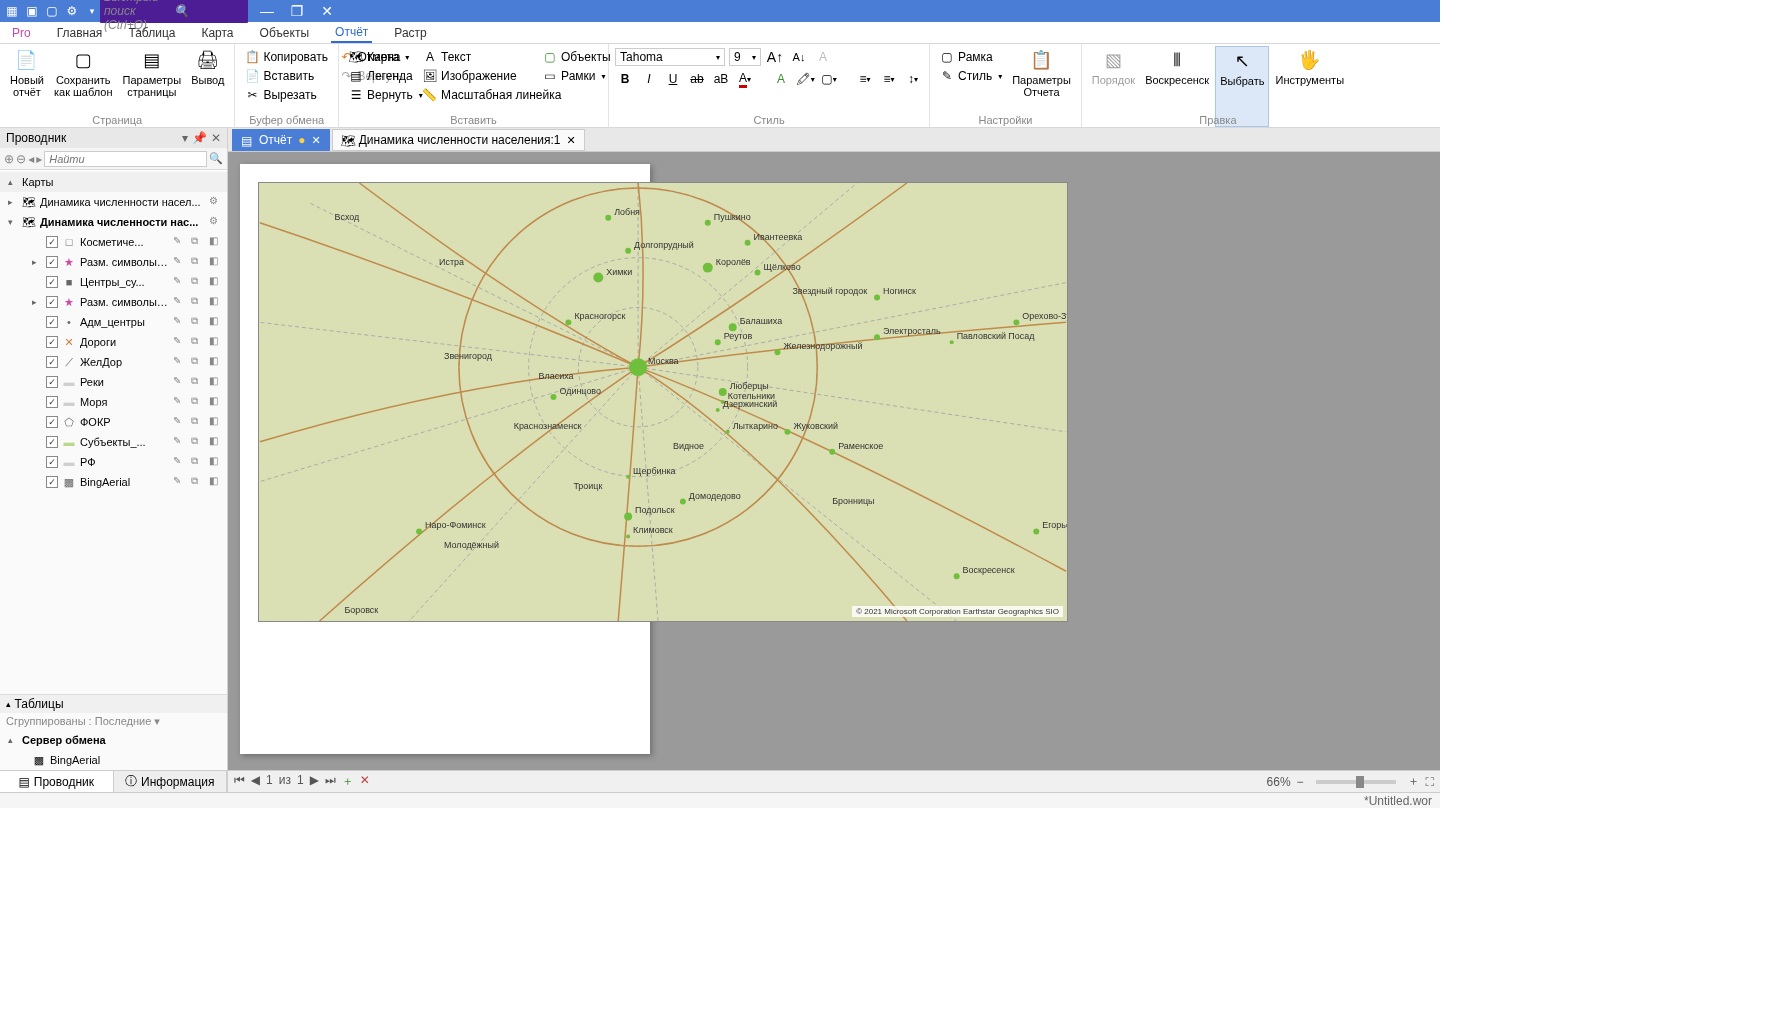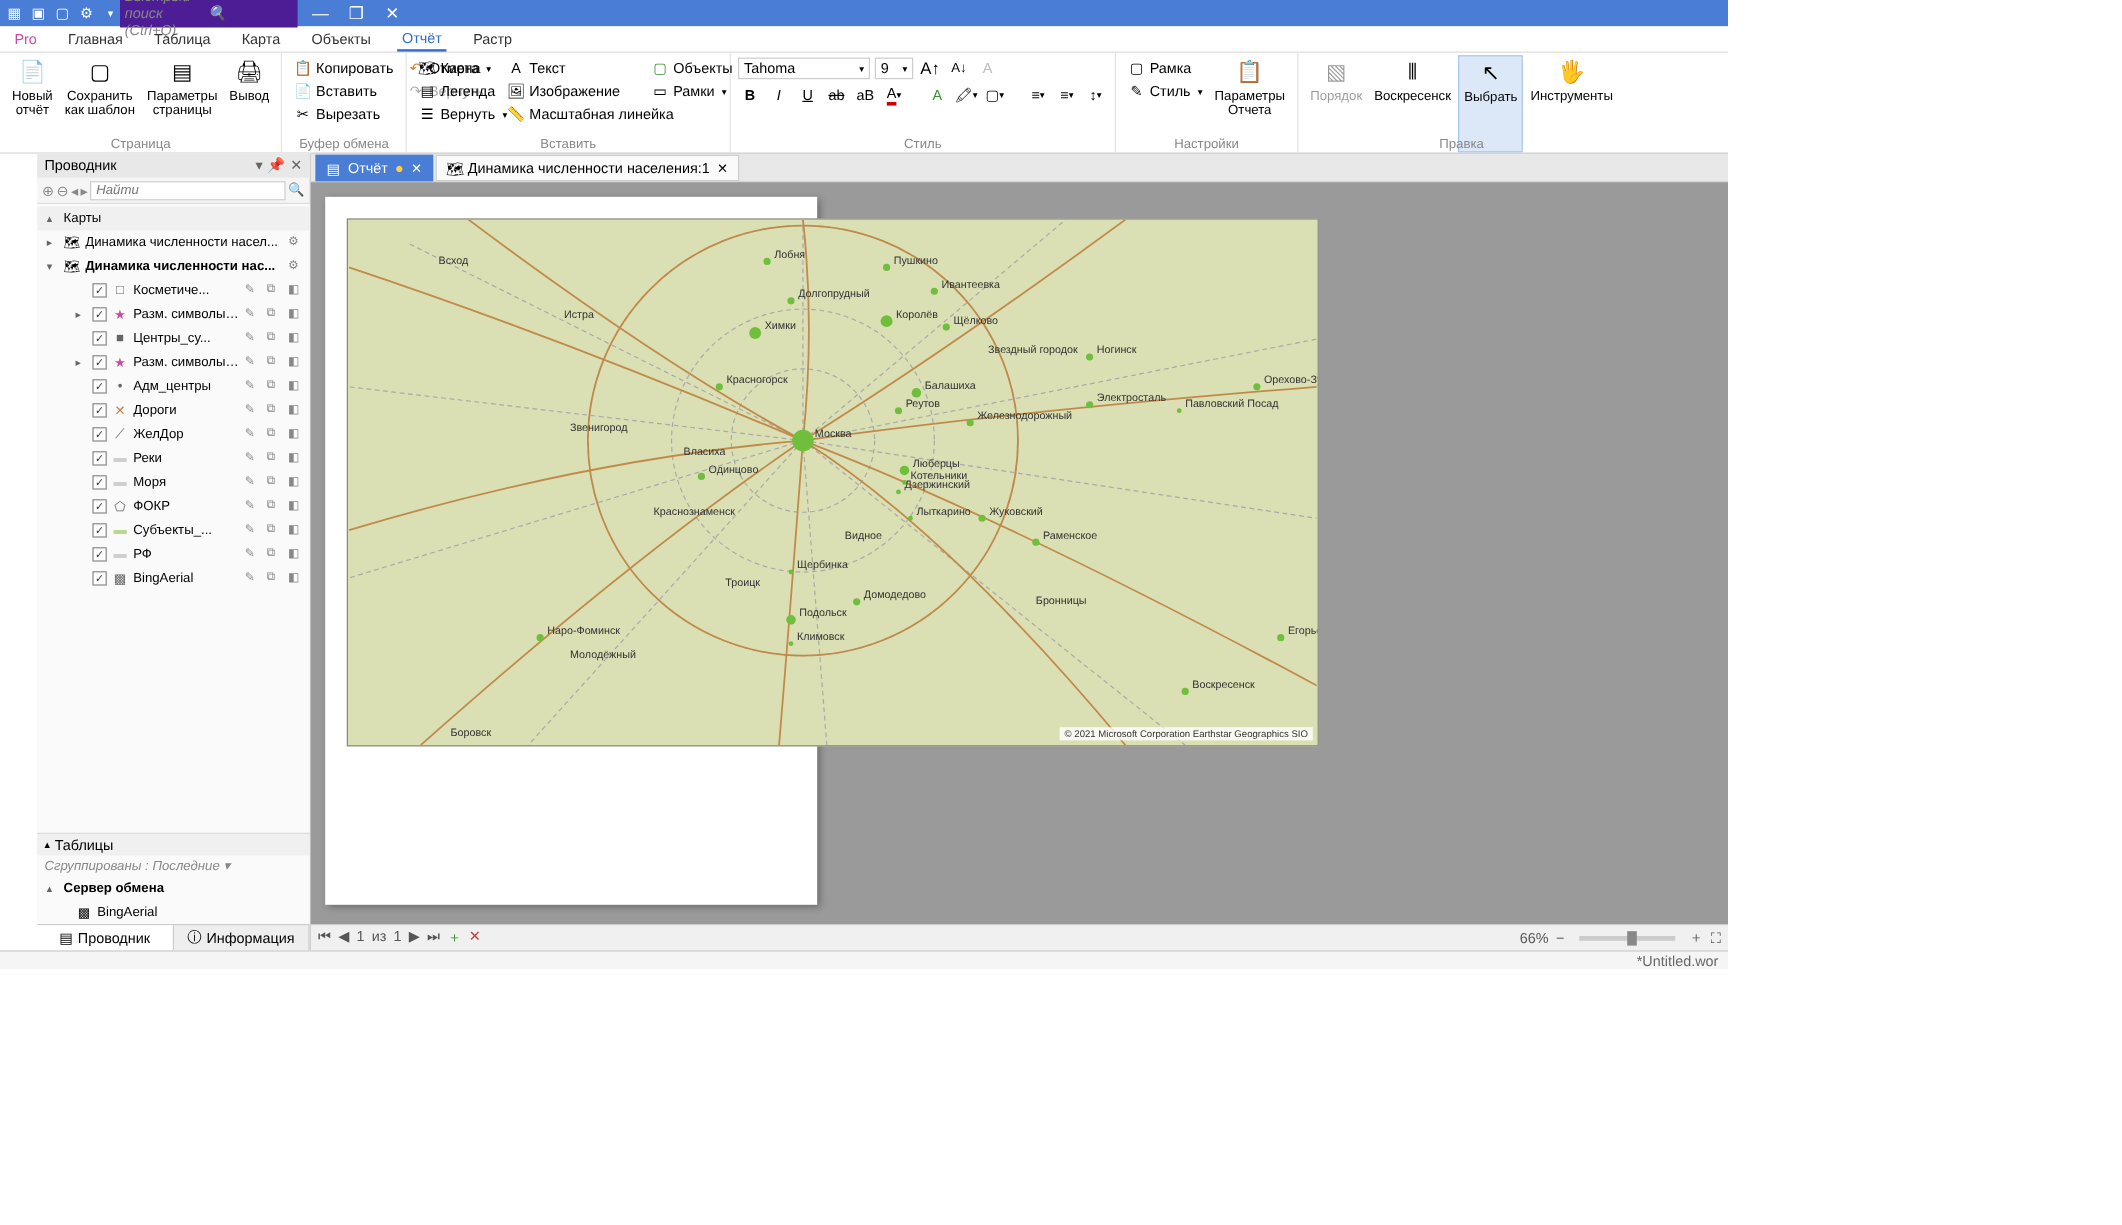--- a/index.html
+++ b/index.html
@@ -33,21 +33,21 @@
 .hlist { display: flex; flex-direction: column; gap: 1px; padding-top: 2px; }
 .hbtn { display: flex; align-items: center; gap: 4px; padding: 1px 4px; cursor: pointer; height: 18px; font-size: 11px; }
 .hbtn .ic { width: 14px; height: 14px; display: inline-flex; align-items: center; justify-content: center; font-size: 12px; }
 .hbtn.disabled { color: #aaa; }
 .fontbox { display: flex; flex-direction: column; gap: 4px; padding-top: 2px; }
 .fontrow { display: flex; gap: 4px; align-items: center; }
 .fontsel { border: 1px solid #ccc; height: 18px; padding: 0 4px; font-size: 11px; display: flex; align-items: center; background: #fff; }
 .fbtn { width: 20px; height: 18px; display: flex; align-items: center; justify-content: center; cursor: pointer; font-size: 12px; }
 
 
-.main { position: absolute; top: 128px; left: 0; right: 0; bottom: 16px; display: flex; margin-left: 31px; }
+.main { position: absolute; top: 128px; left: 0; right: 0; bottom: 16px; display: flex; }
 
 
 .explorer { width: 228px; background: #f5f5f5; border-right: 1px solid #d0d0d0; display: flex; flex-direction: column; }
 .exp-head { height: 20px; background: #e8e8e8; display: flex; align-items: center; padding: 0 6px; font-size: 12px; justify-content: space-between; }
 .exp-head .ctrls { display: flex; gap: 4px; font-size: 10px; color: #666; }
 .exp-search { height: 22px; display: flex; align-items: center; padding: 2px 4px; gap: 2px; border-bottom: 1px solid #ddd; }
 .exp-search .nav { display: flex; gap: 2px; font-size: 10px; color: #888; }
 .exp-search input { flex: 1; border: 1px solid #ccc; height: 16px; font-size: 11px; padding: 0 4px; font-style: italic; color: #888; background: #fff; }
 .exp-tree { flex: 1; overflow: auto; padding: 2px 0; background: #fafafa; font-size: 11px; }
 .tnode { display: flex; align-items: center; gap: 4px; padding: 1px 4px 1px 8px; height: 20px; white-space: nowrap; }
@@ -462,21 +462,21 @@
             <span class="tool">✎</span>
             <span class="tool">⧉</span>
             <span class="tool">◧</span>
           </div>
         </div>
     </div>
     <div class="exp-section">
         <span class="exp" style="font-size:9px">▴</span>
         <span>Таблицы</span>
       </div>
-    <div class="exp-section" style="background:#fafafa;font-style:italic;color:#888;border:none">Сгруппированы : Последние ▾</div>
+    <div class="exp-section" style="background:#fafafa;color:#888;border:none">Сгруппированы : Последние ▾</div>
     <div class="tnode" style="background:#fafafa">
         <span class="exp">▴</span>
         <b class="nm">Сервер обмена</b>
       </div>
     <div class="tnode child" style="background:#fafafa">
         <span class="sym">▩</span>
         <span class="nm">BingAerial</span>
       </div>
     <div class="exp-tabs">
       <div class="etab active">

